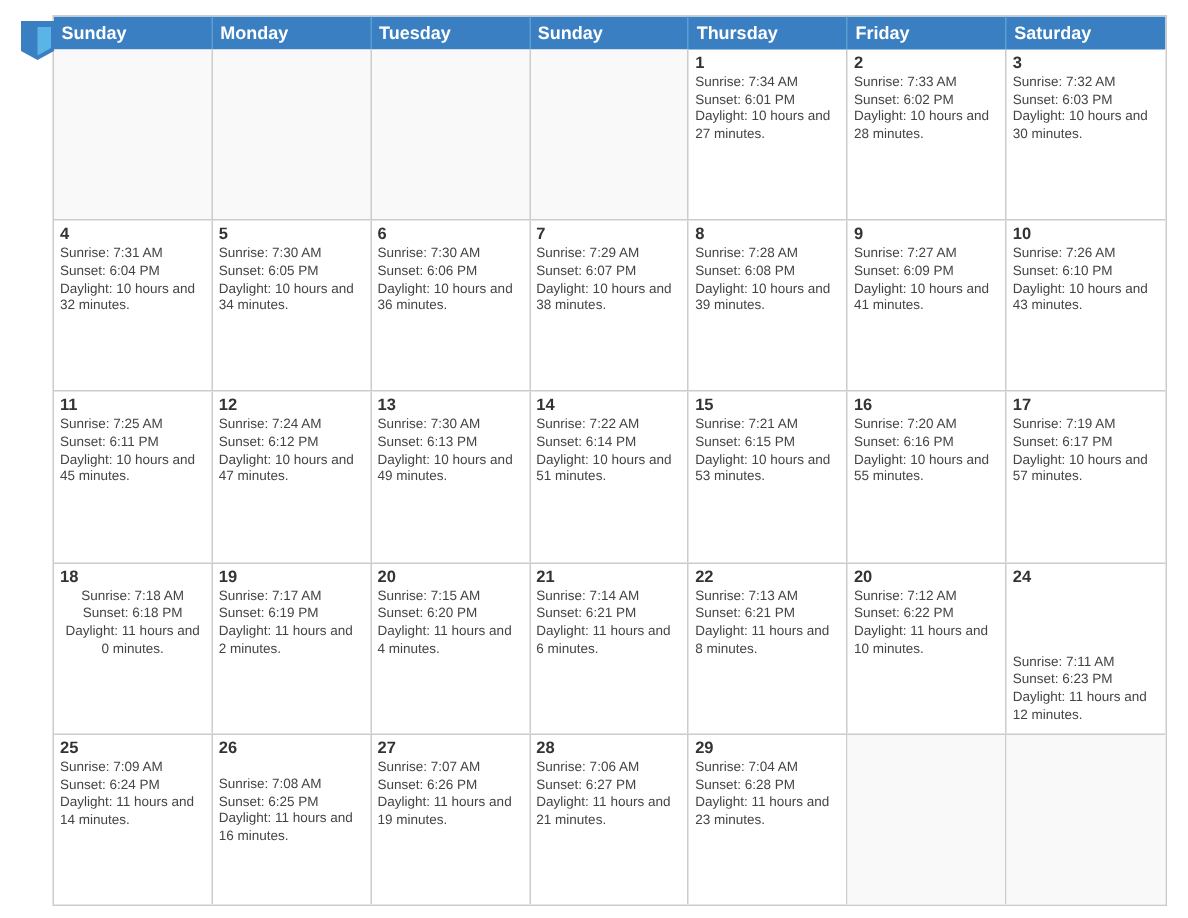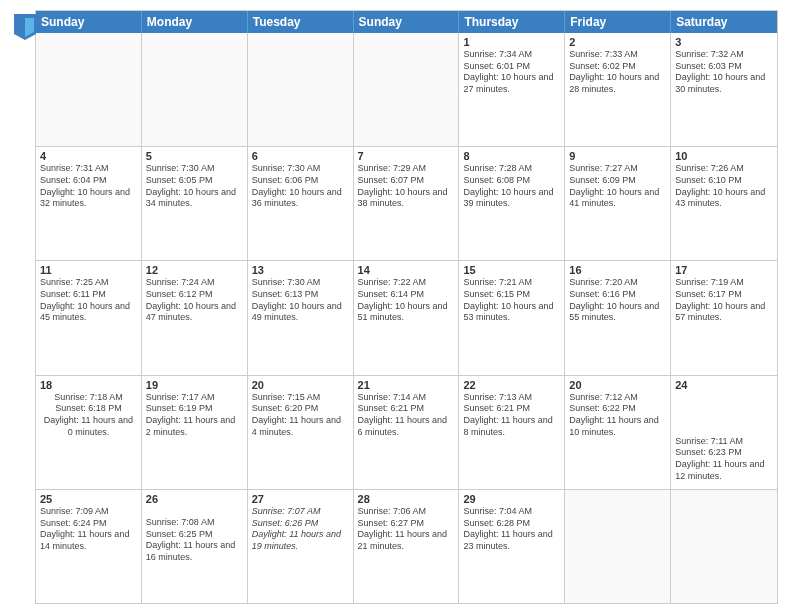--- a/index.html
+++ b/index.html
@@ -317,21 +317,21 @@
 Daylight: 11 hours and 14 minutes.</div>
           </div>
           <div class="cal-cell">
             <span class="day-num">26</span>
             <div class="cell-text" style="white-space: pre-line; margin-top: 12px;">Sunrise: 7:08 AM
 Sunset: 6:25 PM
 Daylight: 11 hours and 16 minutes.</div>
           </div>
           <div class="cal-cell">
             <span class="day-num">27</span>
-            <div class="cell-text" style="white-space: pre-line; font-style: italic;">Sunrise: 7:07 AM
+            <div class="cell-text" style="white-space: pre-line;">Sunrise: 7:07 AM
 Sunset: 6:26 PM
 Daylight: 11 hours and 19 minutes.</div>
           </div>
           <div class="cal-cell">
             <span class="day-num">28</span>
             <div class="cell-text" style="white-space: pre-line;">Sunrise: 7:06 AM
 Sunset: 6:27 PM
 Daylight: 11 hours and 21 minutes.</div>
           </div>
           <div class="cal-cell">

